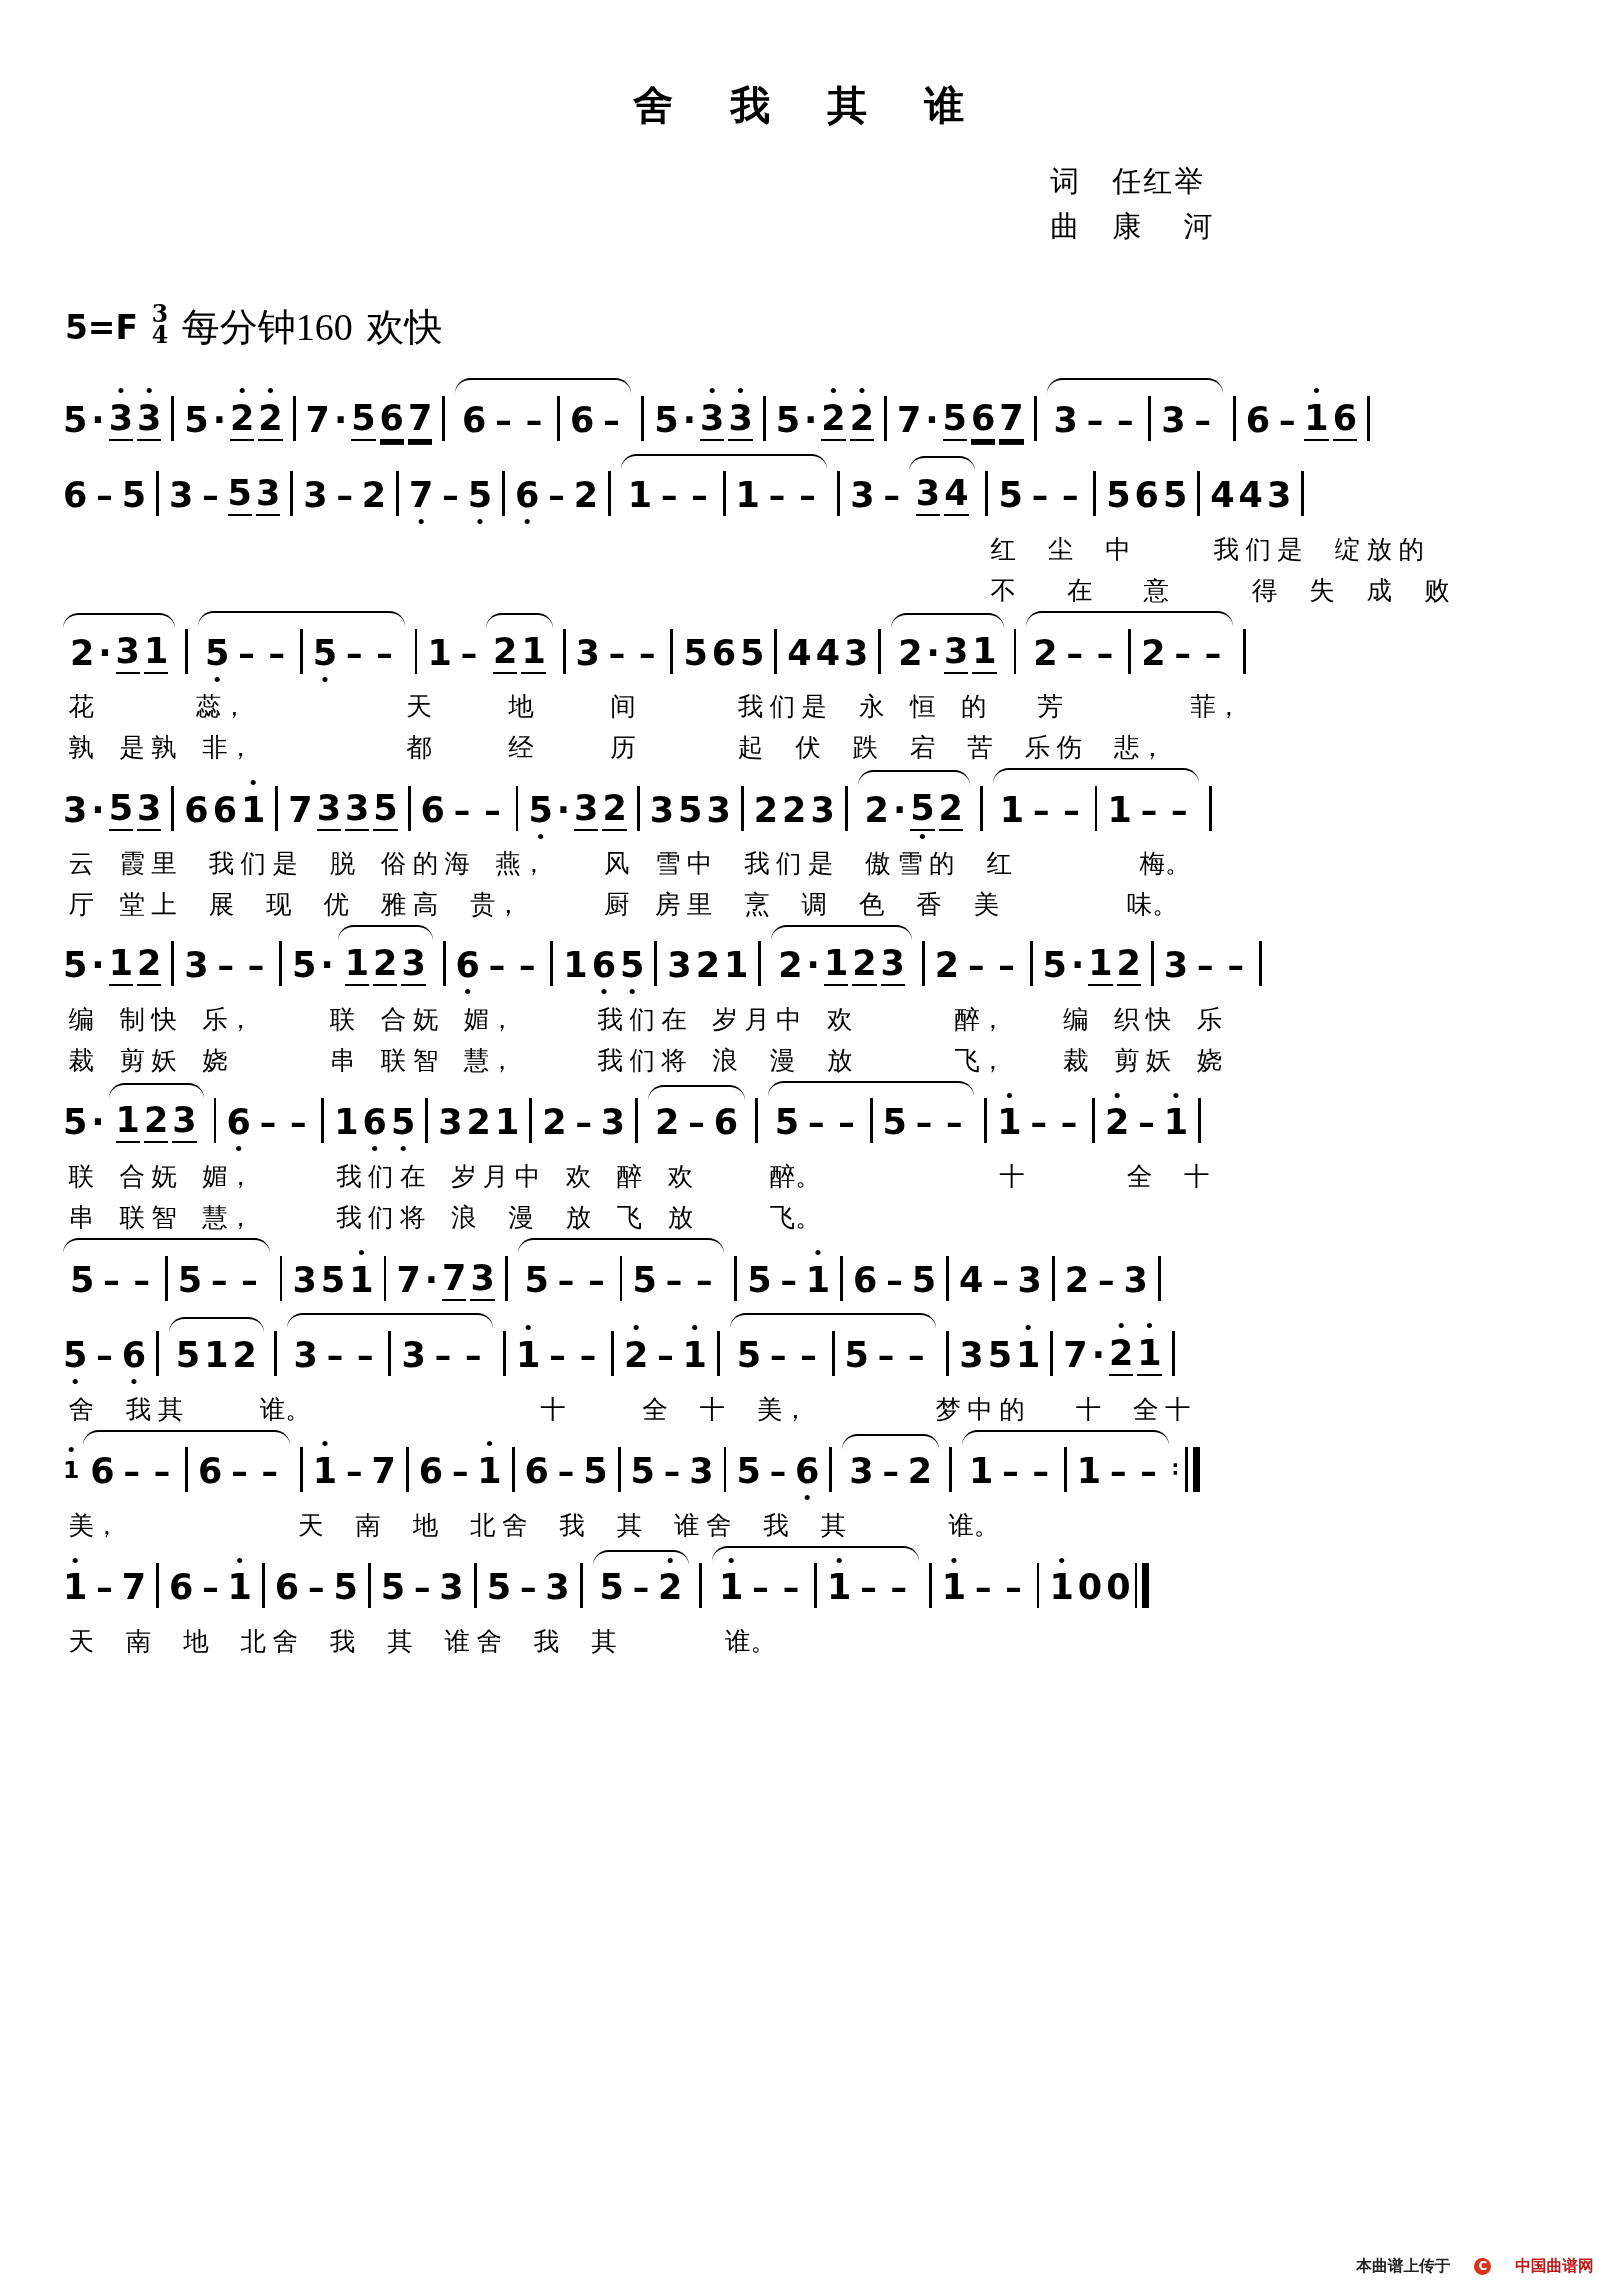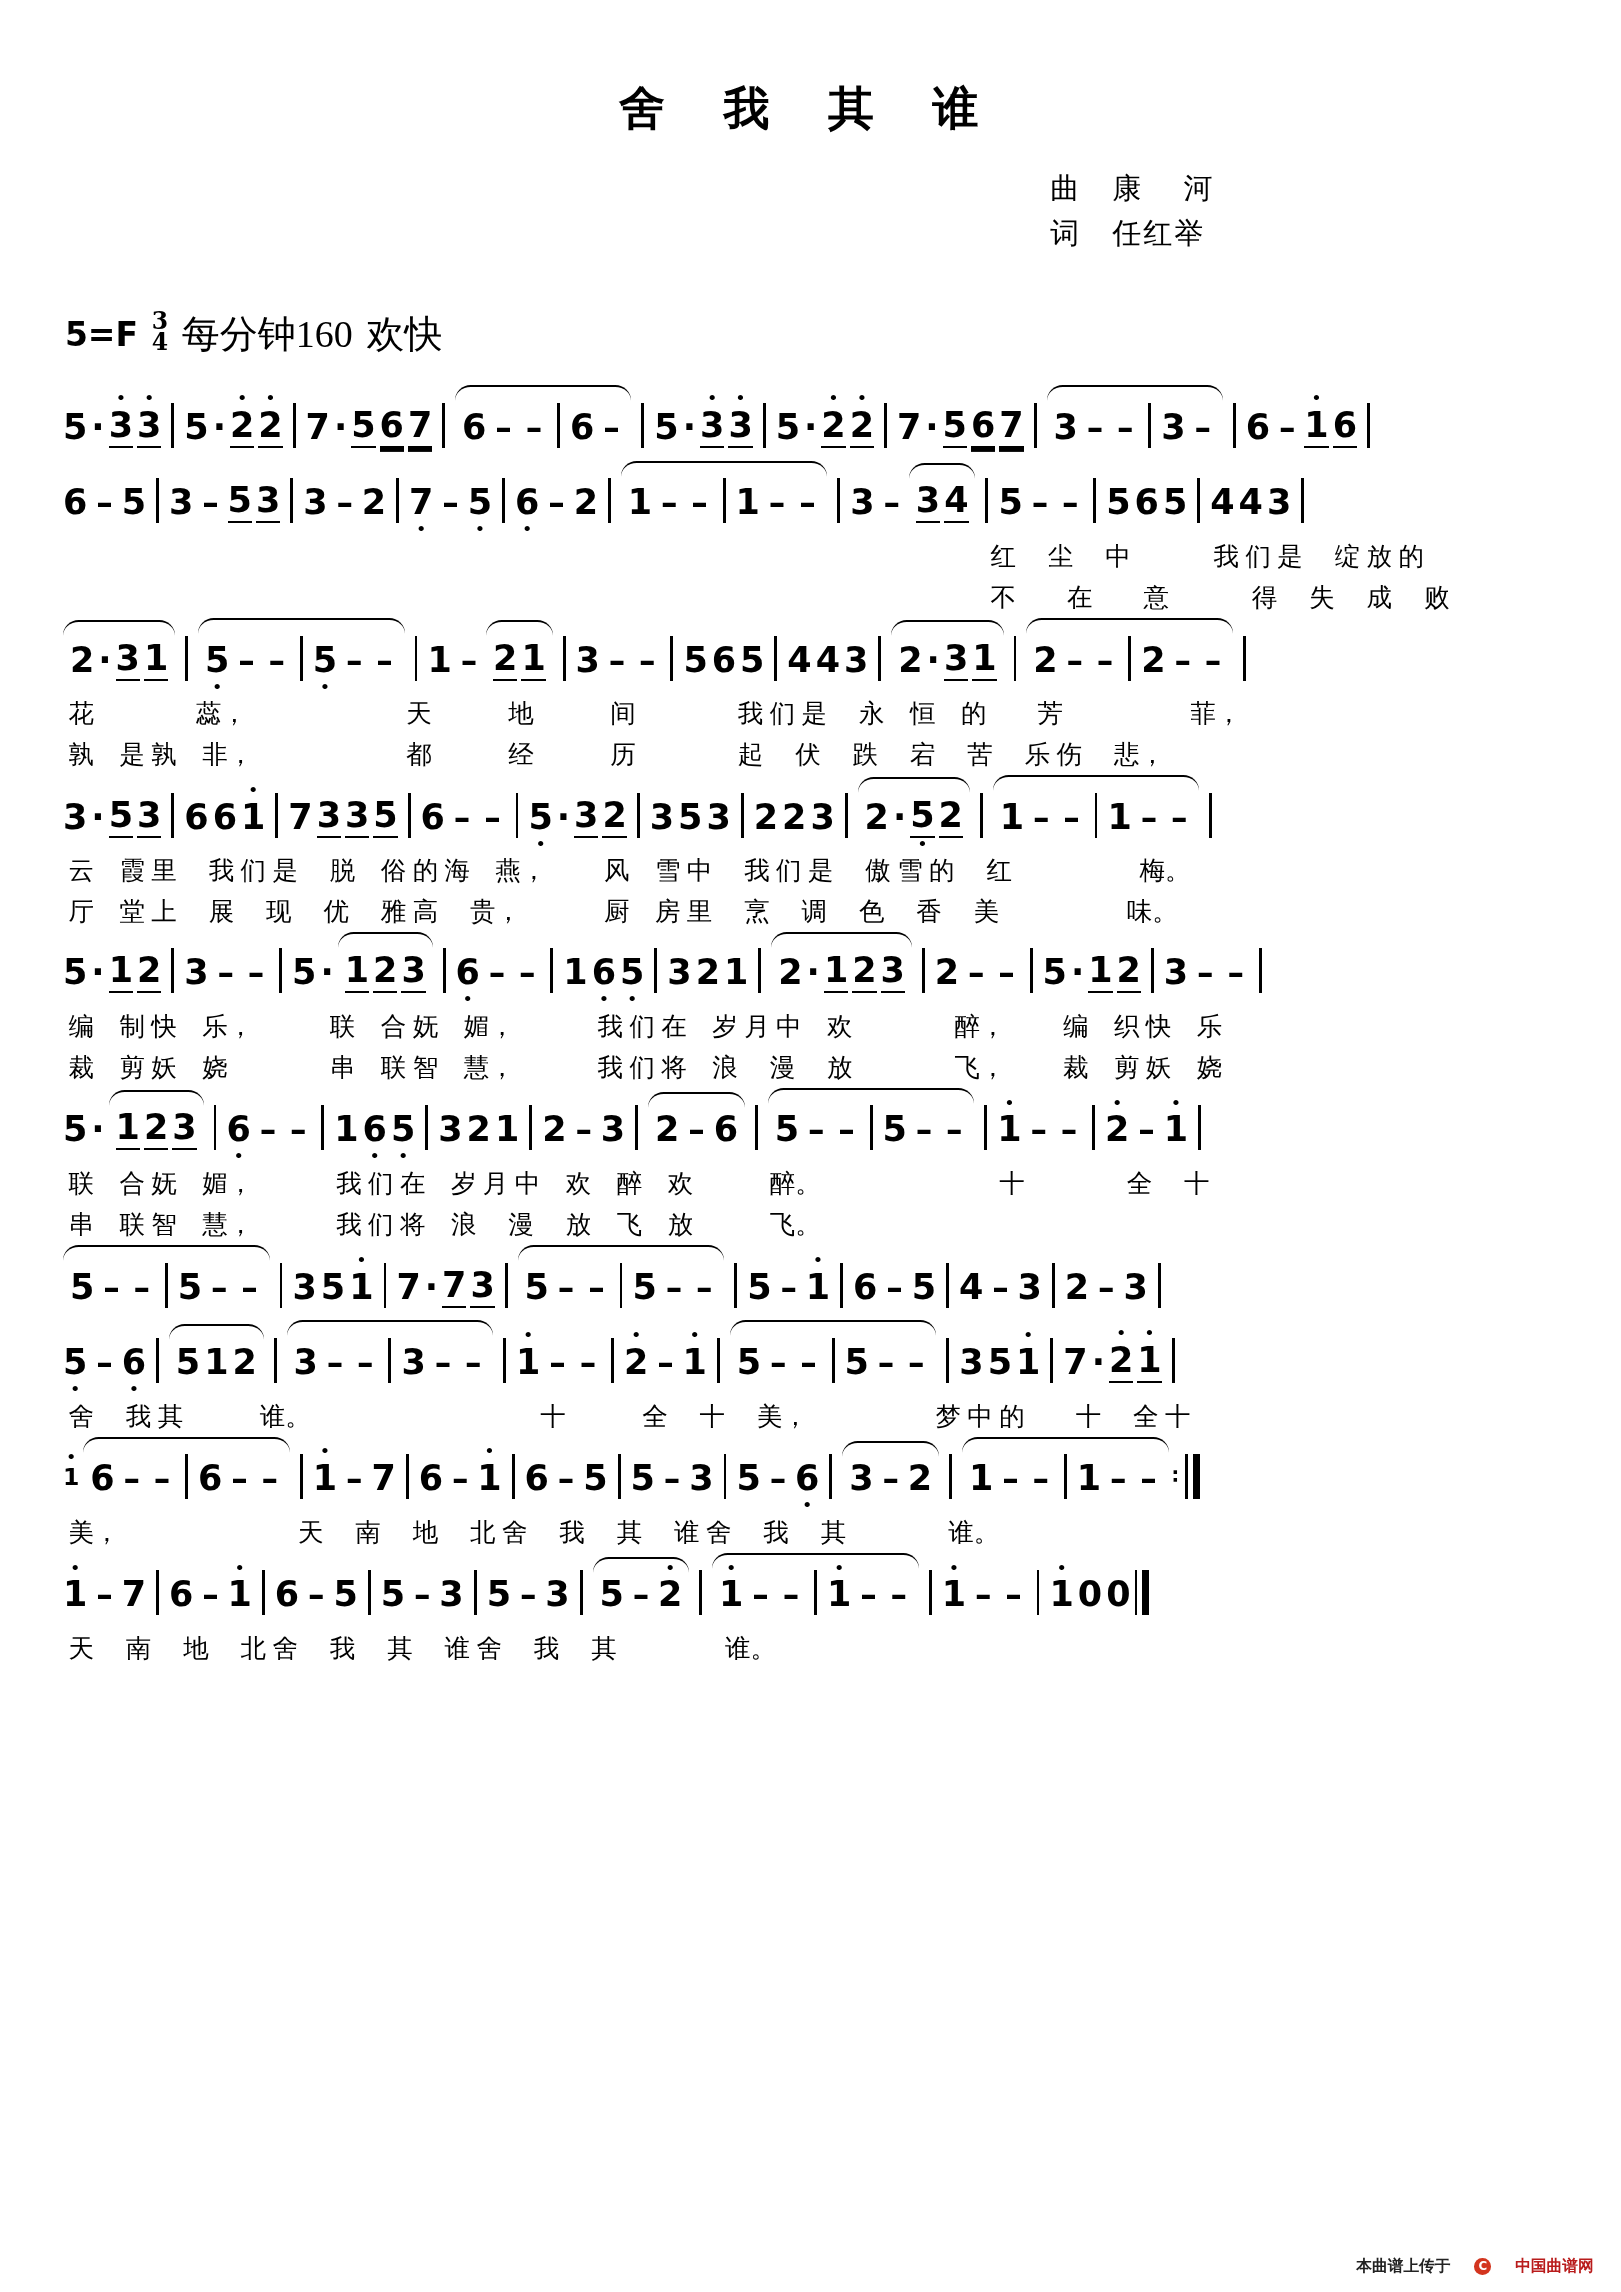--- a/index.html
+++ b/index.html
@@ -2,21 +2,21 @@
 <html><head>
 <meta charset="utf-8">
 <style>
   html,body{margin:0;padding:0;}
   body{
     width:1621px;height:2293px;background:#ffffff;position:relative;overflow:hidden;
     font-family:"Liberation Serif", serif;color:#000;
   }
   .page{padding:51px 61px 0 61px;}
   h1.title{
-    margin:27.4px 0 0 0;text-align:center;font-size:46px;font-weight:bold;
+    margin:27.4px 0 0 0;text-align:center;font-size:40px;font-weight:bold;
     letter-spacing:23.5px;font-family:"Liberation Serif",serif;
   }
   .credits{margin:25.5px 0 0 66%;font-size:29px;line-height:45px;letter-spacing:2px;}
   .keyline{display:flex;align-items:center;gap:13.7px;margin:53px 0 25.5px 3.9px;}
   .key{font-size:33px;font-weight:bold;font-family:"DejaVu Sans",sans-serif;}
   .frac{display:inline-flex;flex-direction:column;align-items:center;font-family:"DejaVu Serif",serif;
     font-size:23.5px;font-weight:bold;line-height:21.6px;margin-top:-3.9px;}
   .tempo,.mood{font-size:38px;}
   
   #score{margin-top:9.8px;}
@@ -51,22 +51,22 @@
                 font-family:"DejaVu Sans",sans-serif;}
   .site{color:#b91c1c;font-weight:bold;}
 </style>
 </head>
 <body>
 
 <div class="page">
   <h1 class="title">舍 我 其 谁</h1>
 
   <div class="credits">
+    <div>词　任红举</div>
     <div>曲　康　 河</div>
-    <div>词　任红举</div>
   </div>
 
   <div class="keyline">
     <span class="key">5=F</span>
     <span class="frac">
       <span>3</span>
       <span>4</span>
     </span>
     <span class="tempo">每分钟160</span>
     <span class="mood">欢快</span>

